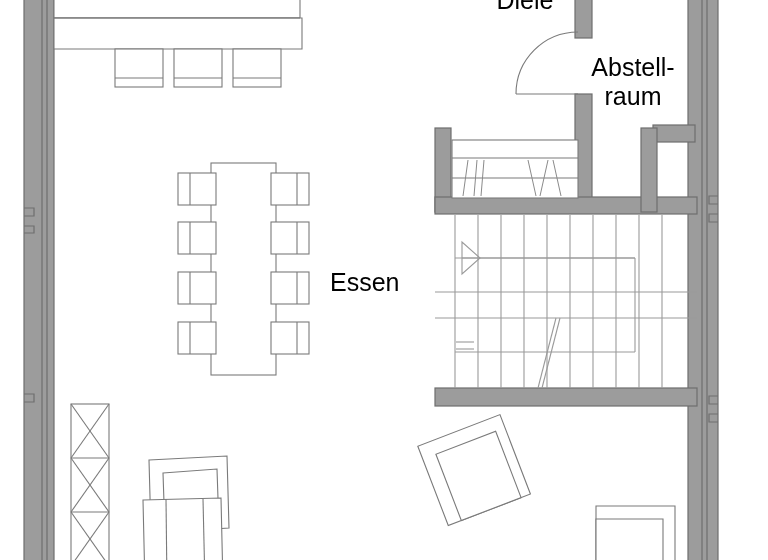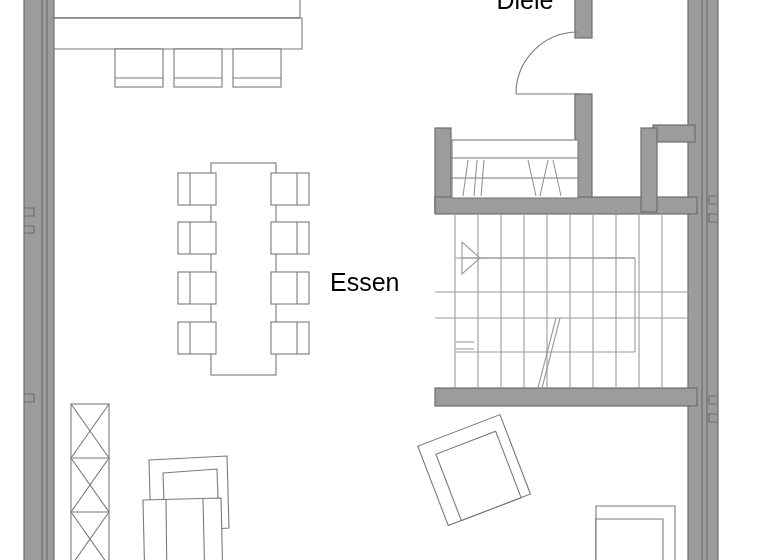--- a/index.html
+++ b/index.html
@@ -245,14 +245,15 @@
       <path class="furn" d="M596,506 L675,506 L675,582 L596,582 Z"></path>
       <path class="furn" d="M596,519 L663,519 L663,582 L596,582 Z"></path>
     </g>
 
   </svg>
 
   <div class="room-label" id="label-diele">Diele</div>
 
   <div class="room-label" id="label-essen">Essen</div>
 
+  <div class="room-label" id="label-abstellraum"><span>Abstell-</span><br><span>raum</span></div>
 
 </div>
 
 </body></html>

